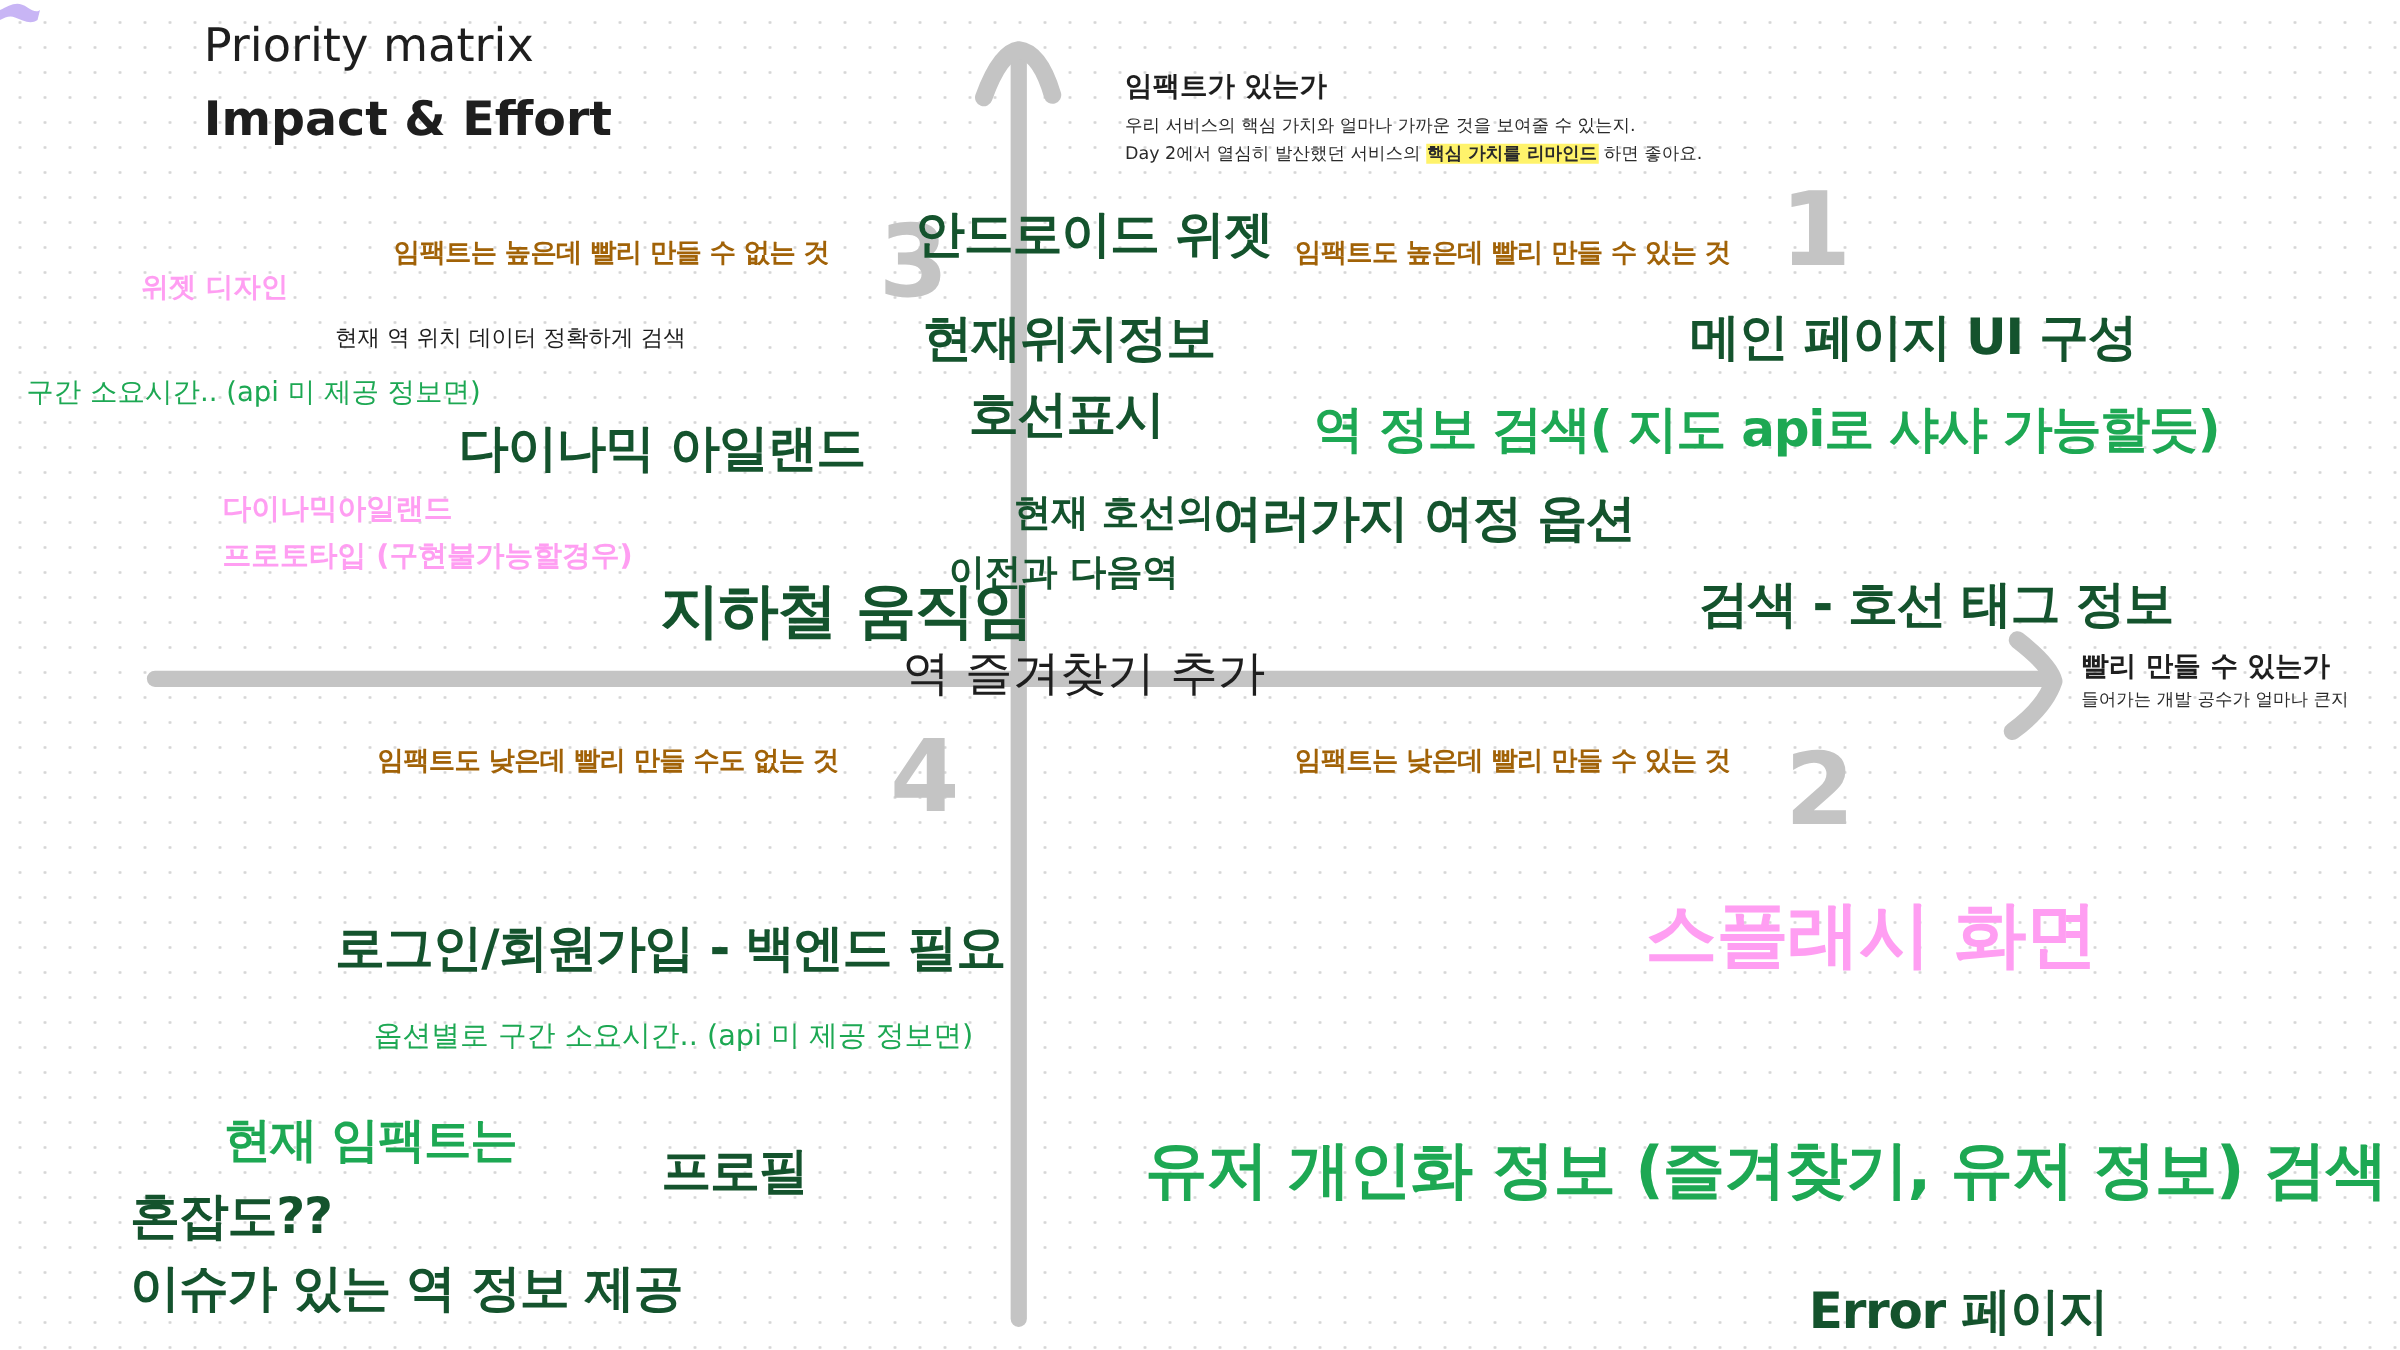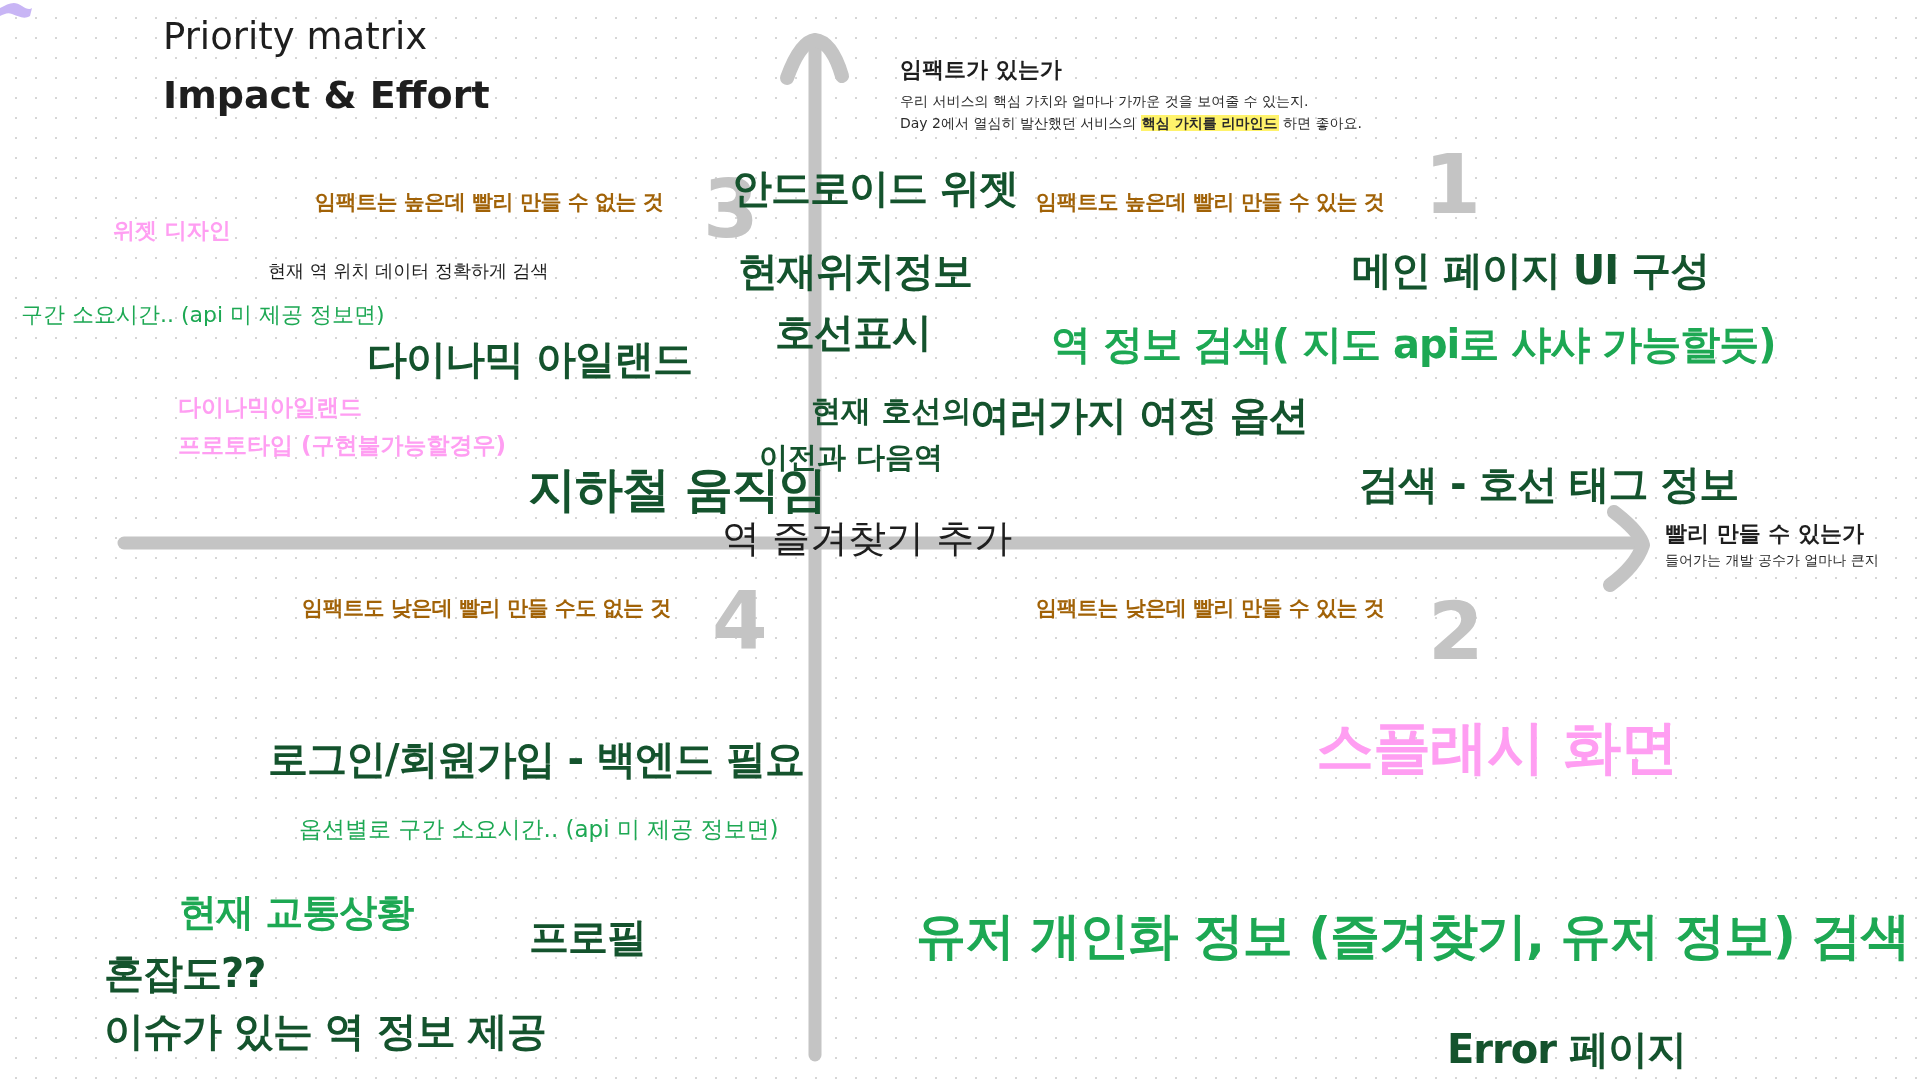--- a/index.html
+++ b/index.html
@@ -80,16 +80,16 @@
 <div class="abs orange sticker" style="left:1359px; top:464px; font-size:40px;">검색 - 호선 태그 정보</div>
 
 <div class="abs dark" style="left:722px; top:519px; font-size:38px;">역 즐겨찾기 추가</div>
 
 <div class="abs pink sticker" style="left:1316px; top:718px; font-size:58px;">스플래시 화면</div>
 <div class="abs green sticker" style="left:916px; top:911px; font-size:50px;">유저 개인화 정보 (즐겨찾기, 유저 정보)  검색</div>
 <div class="abs orange sticker" style="left:1447px; top:1029px; font-size:40px;">Error 페이지</div>
 
 <div class="abs orange sticker" style="left:268px; top:739px; font-size:40px;">로그인/회원가입 - 백엔드 필요</div>
 <div class="abs green" style="left:299px; top:818px; font-size:23px; font-weight:normal;">옵션별로 구간 소요시간.. (api 미 제공 정보면)</div>
-<div class="abs green sticker" style="left:179px; top:893px; font-size:38px;">현재 교통상황</div>
+<div class="abs green sticker" style="left:179px; top:893px; font-size:38px;">현재 임팩트는</div>
 <div class="abs orange sticker" style="left:529px; top:917px; font-size:40px;">프로필</div>
 <div class="abs orange sticker" style="left:104px; top:953px; font-size:40px;">혼잡도??</div>
 <div class="abs orange sticker" style="left:104px; top:1011px; font-size:40px;">이슈가 있는 역 정보 제공</div>
 
 </body></html>

